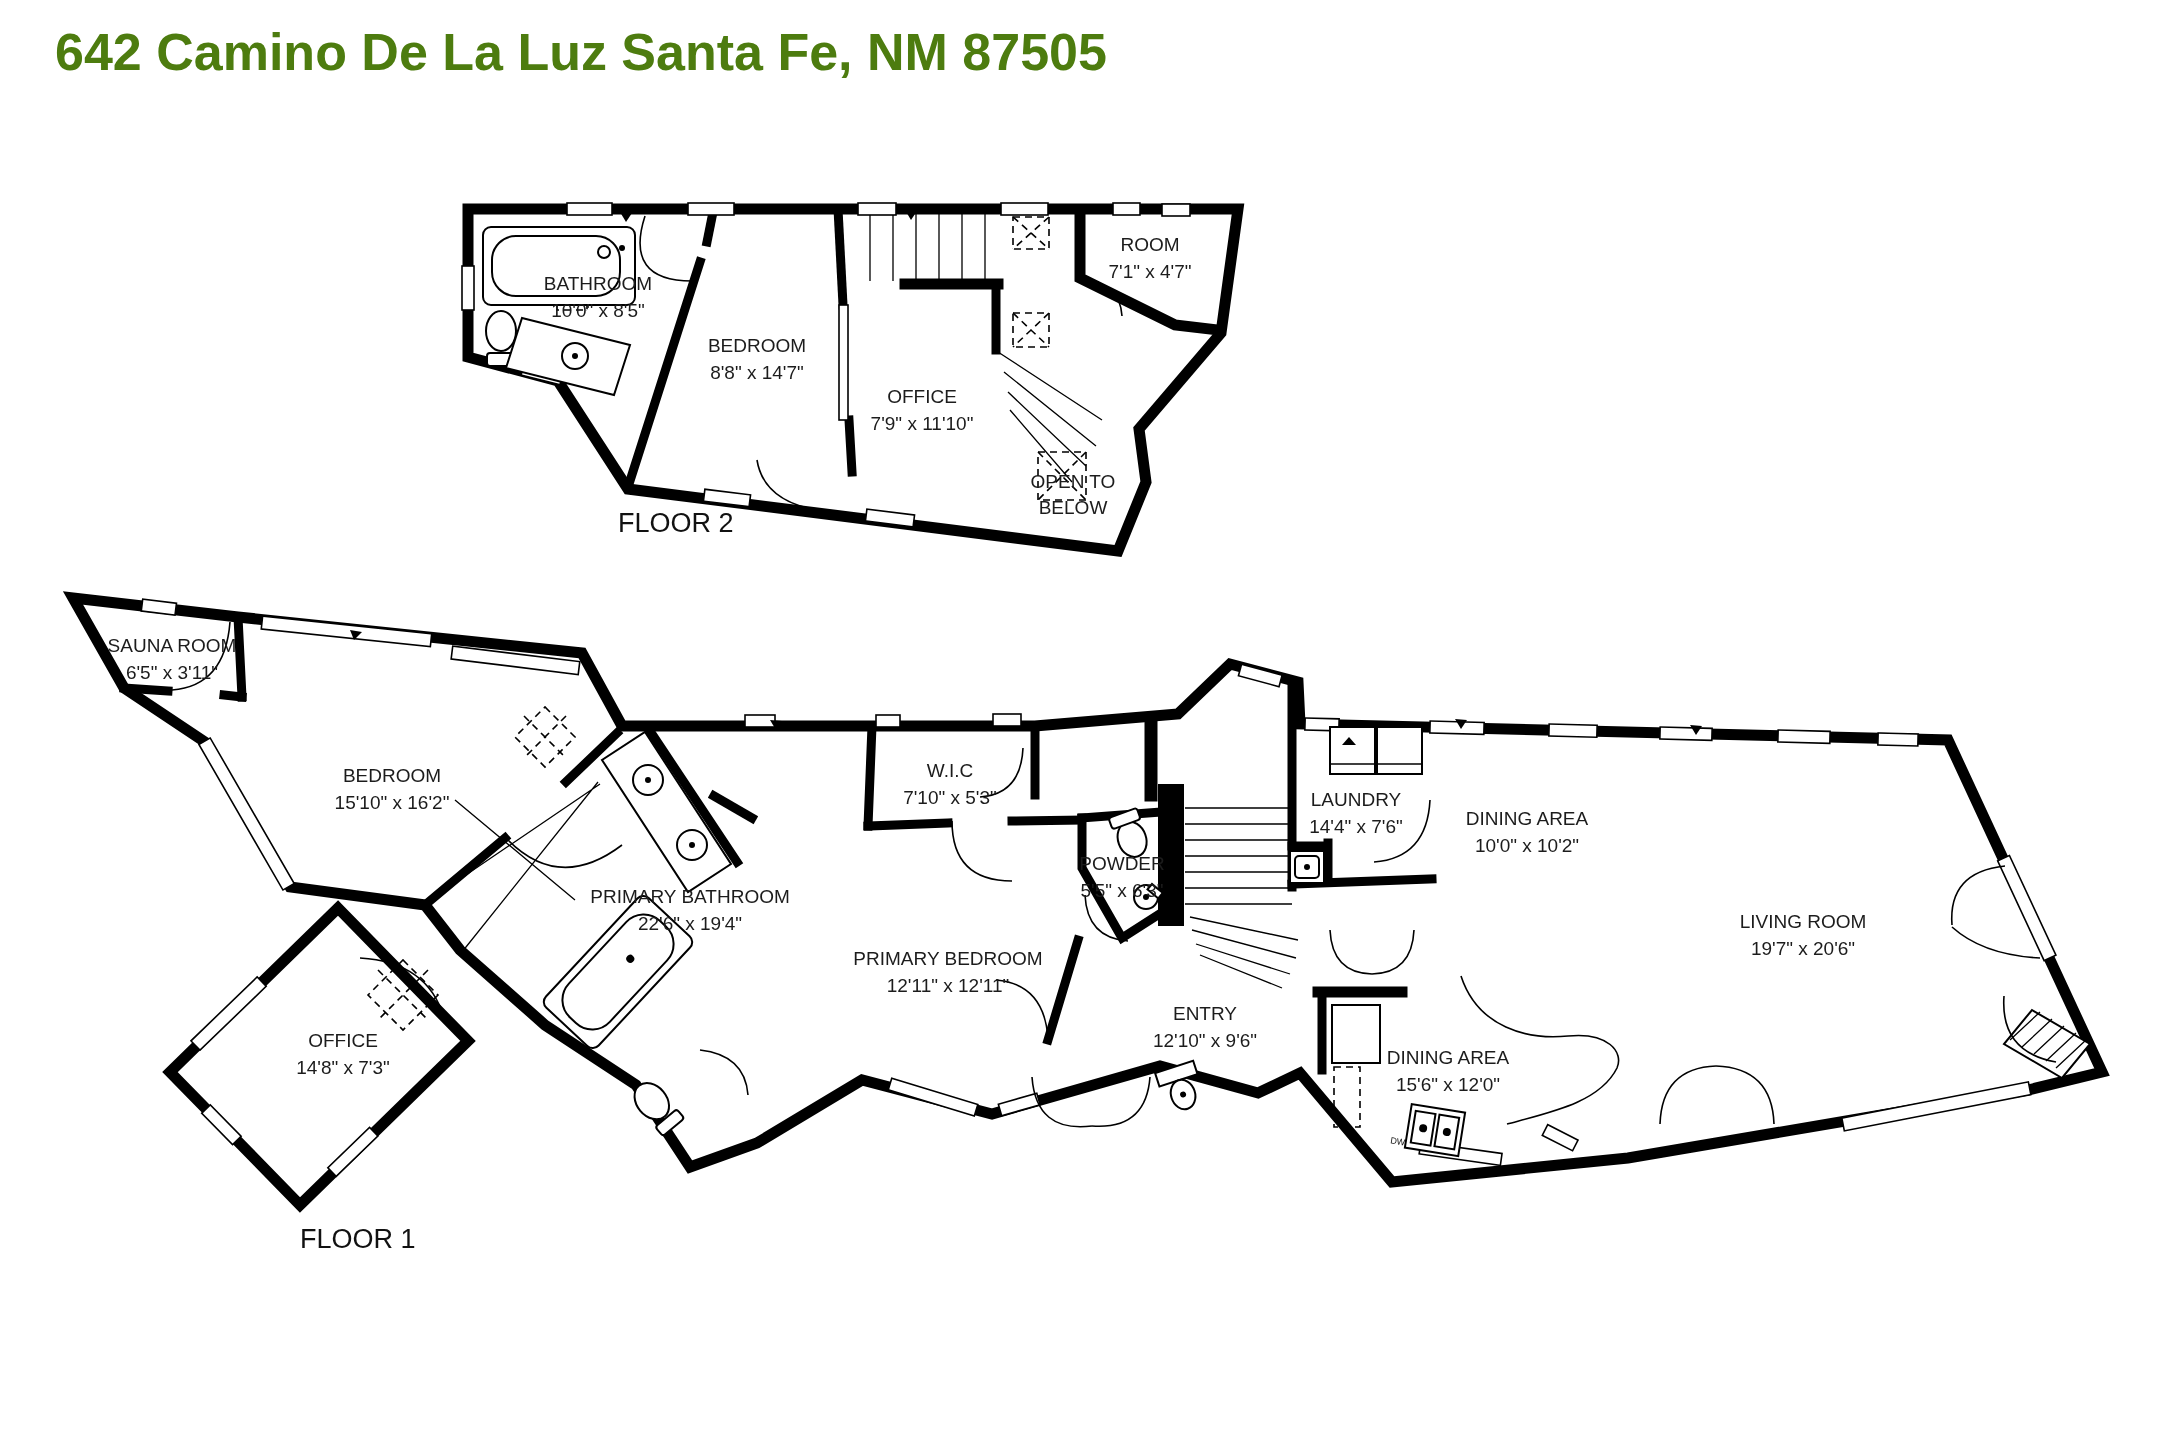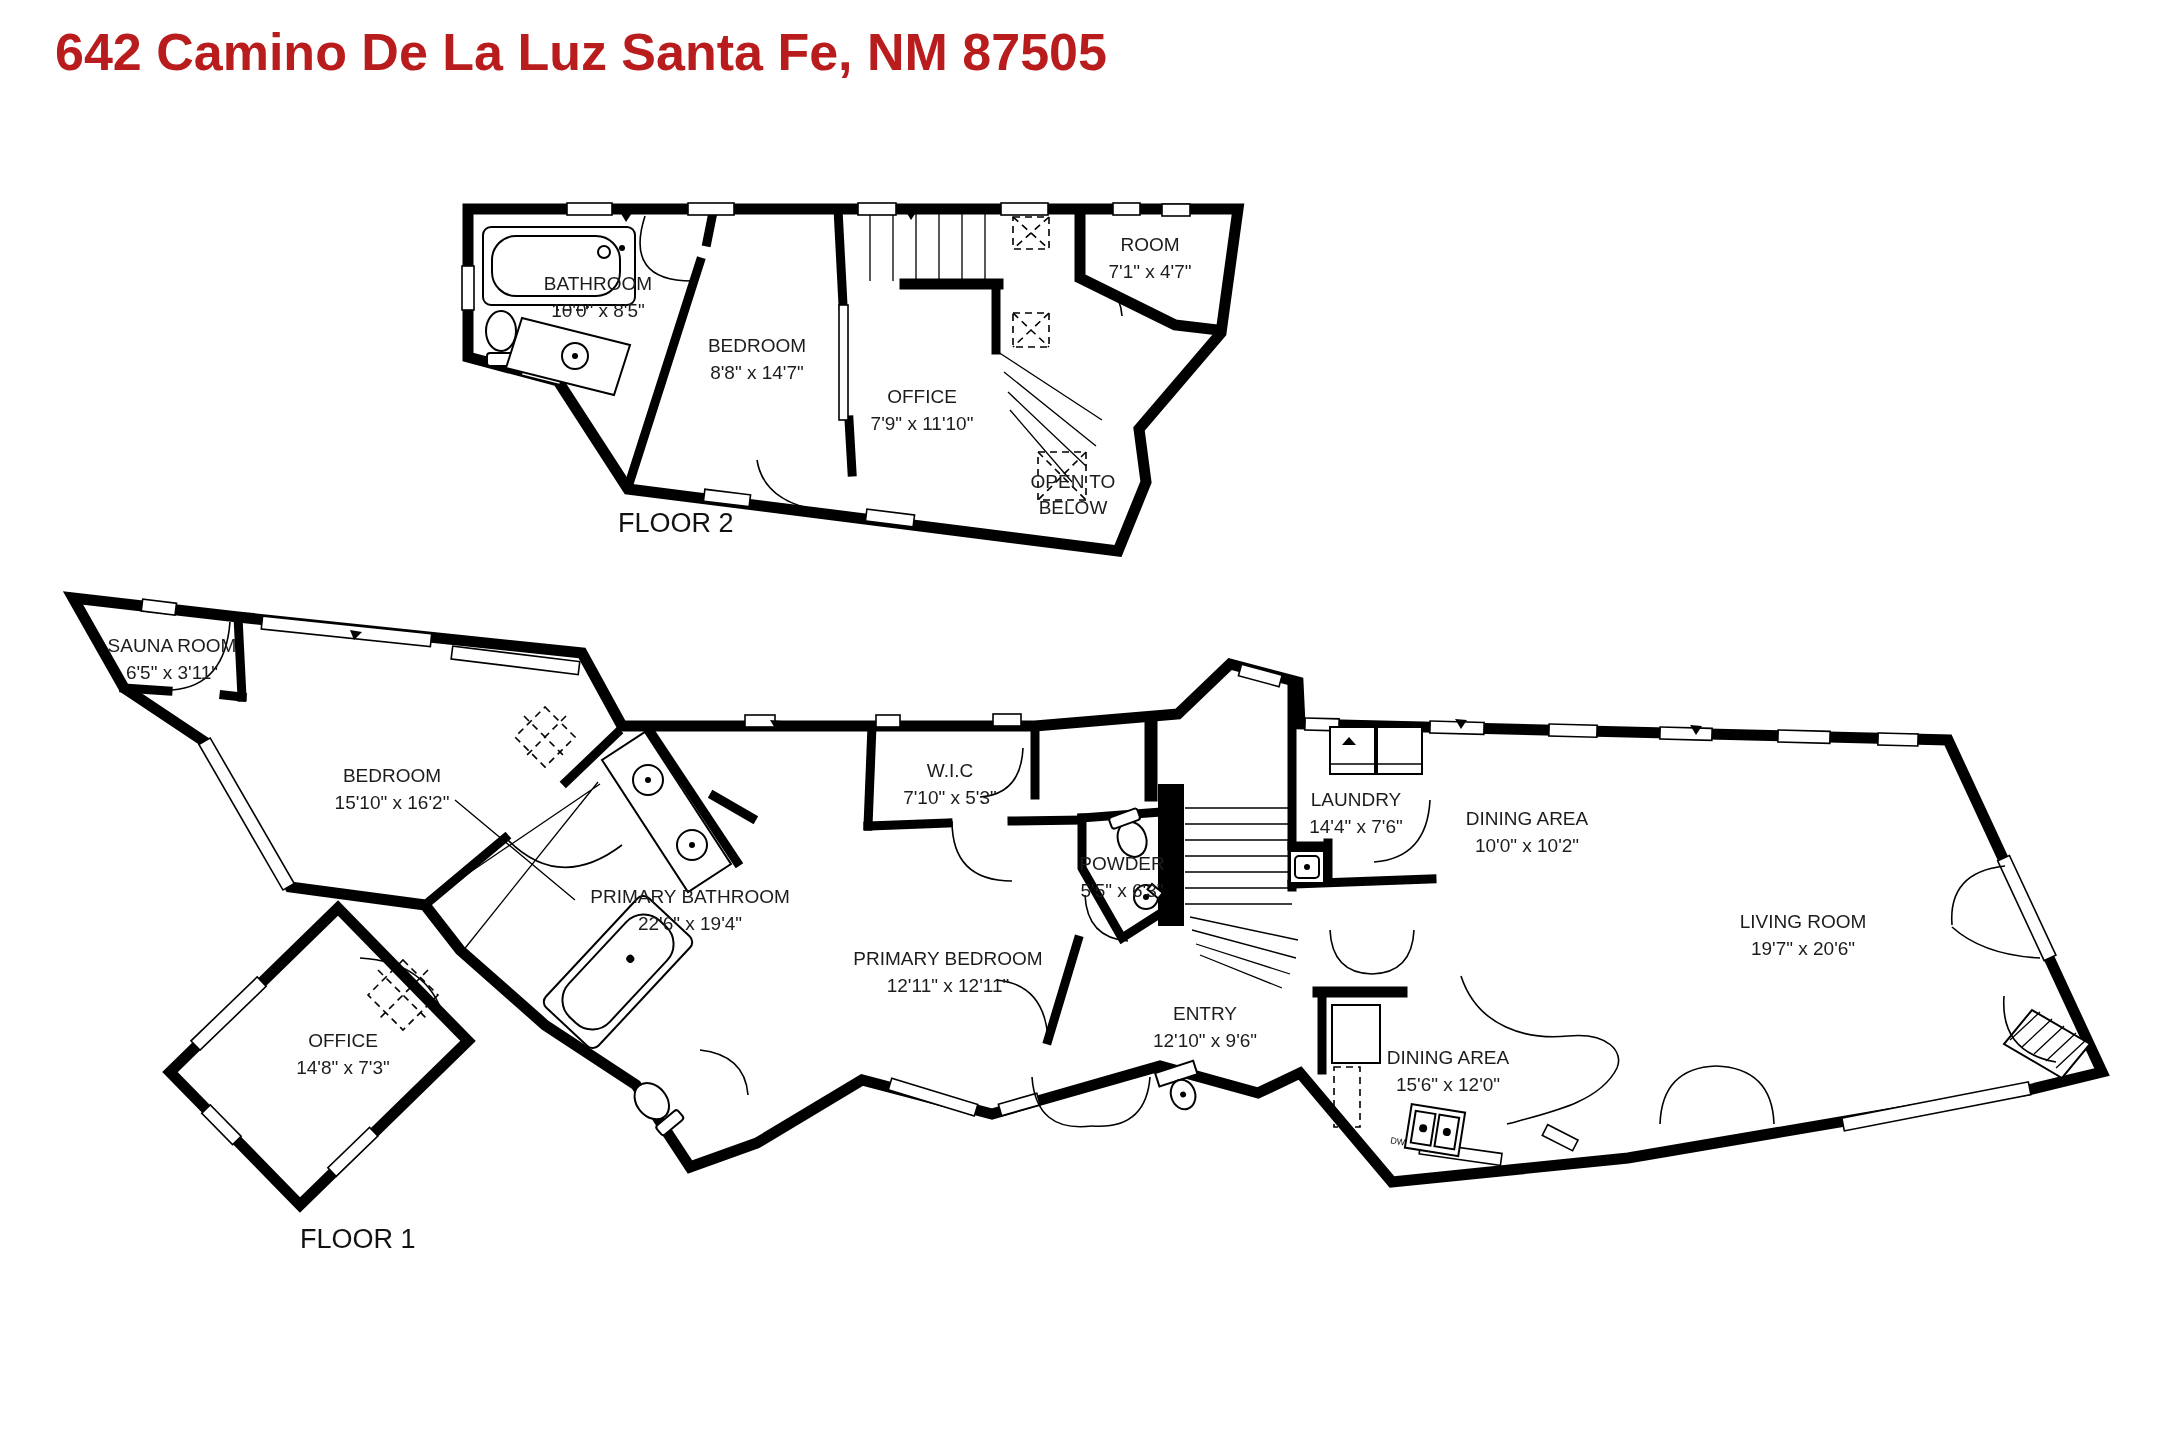--- a/index.html
+++ b/index.html
@@ -1,18 +1,18 @@
 <!DOCTYPE html>
 <html><head>
 <meta charset="utf-8">
 <style>
   html,body{margin:0;padding:0;background:#ffffff;}
   .canvas{position:relative;width:2173px;height:1448px;background:#fff;overflow:hidden;
           font-family:"Liberation Sans", sans-serif;}
-  .title{position:absolute;left:55px;top:22px;font-size:52px;font-weight:600;color:#b91c1c;
+  .title{position:absolute;left:55px;top:22px;font-size:52px;font-weight:600;color:#4d7c0f;
          letter-spacing:0px;white-space:nowrap;}
   svg{position:absolute;left:0;top:0;}
   .outer{fill:#ffffff;stroke:#000;stroke-width:11;stroke-linejoin:miter;}
   .w9{fill:none;stroke:#000;stroke-width:9;stroke-linecap:square;}
   .w11{fill:none;stroke:#000;stroke-width:11;stroke-linecap:square;}
   .w13{fill:none;stroke:#000;stroke-width:13;stroke-linecap:square;}
   .w26{fill:none;stroke:#000;stroke-width:26;stroke-linecap:square;}
   .fx{fill:#fff;stroke:#000;stroke-width:2;}
   .arc{fill:none;stroke:#000;stroke-width:1.6;}
   .thin{fill:none;stroke:#000;stroke-width:1.3;}

